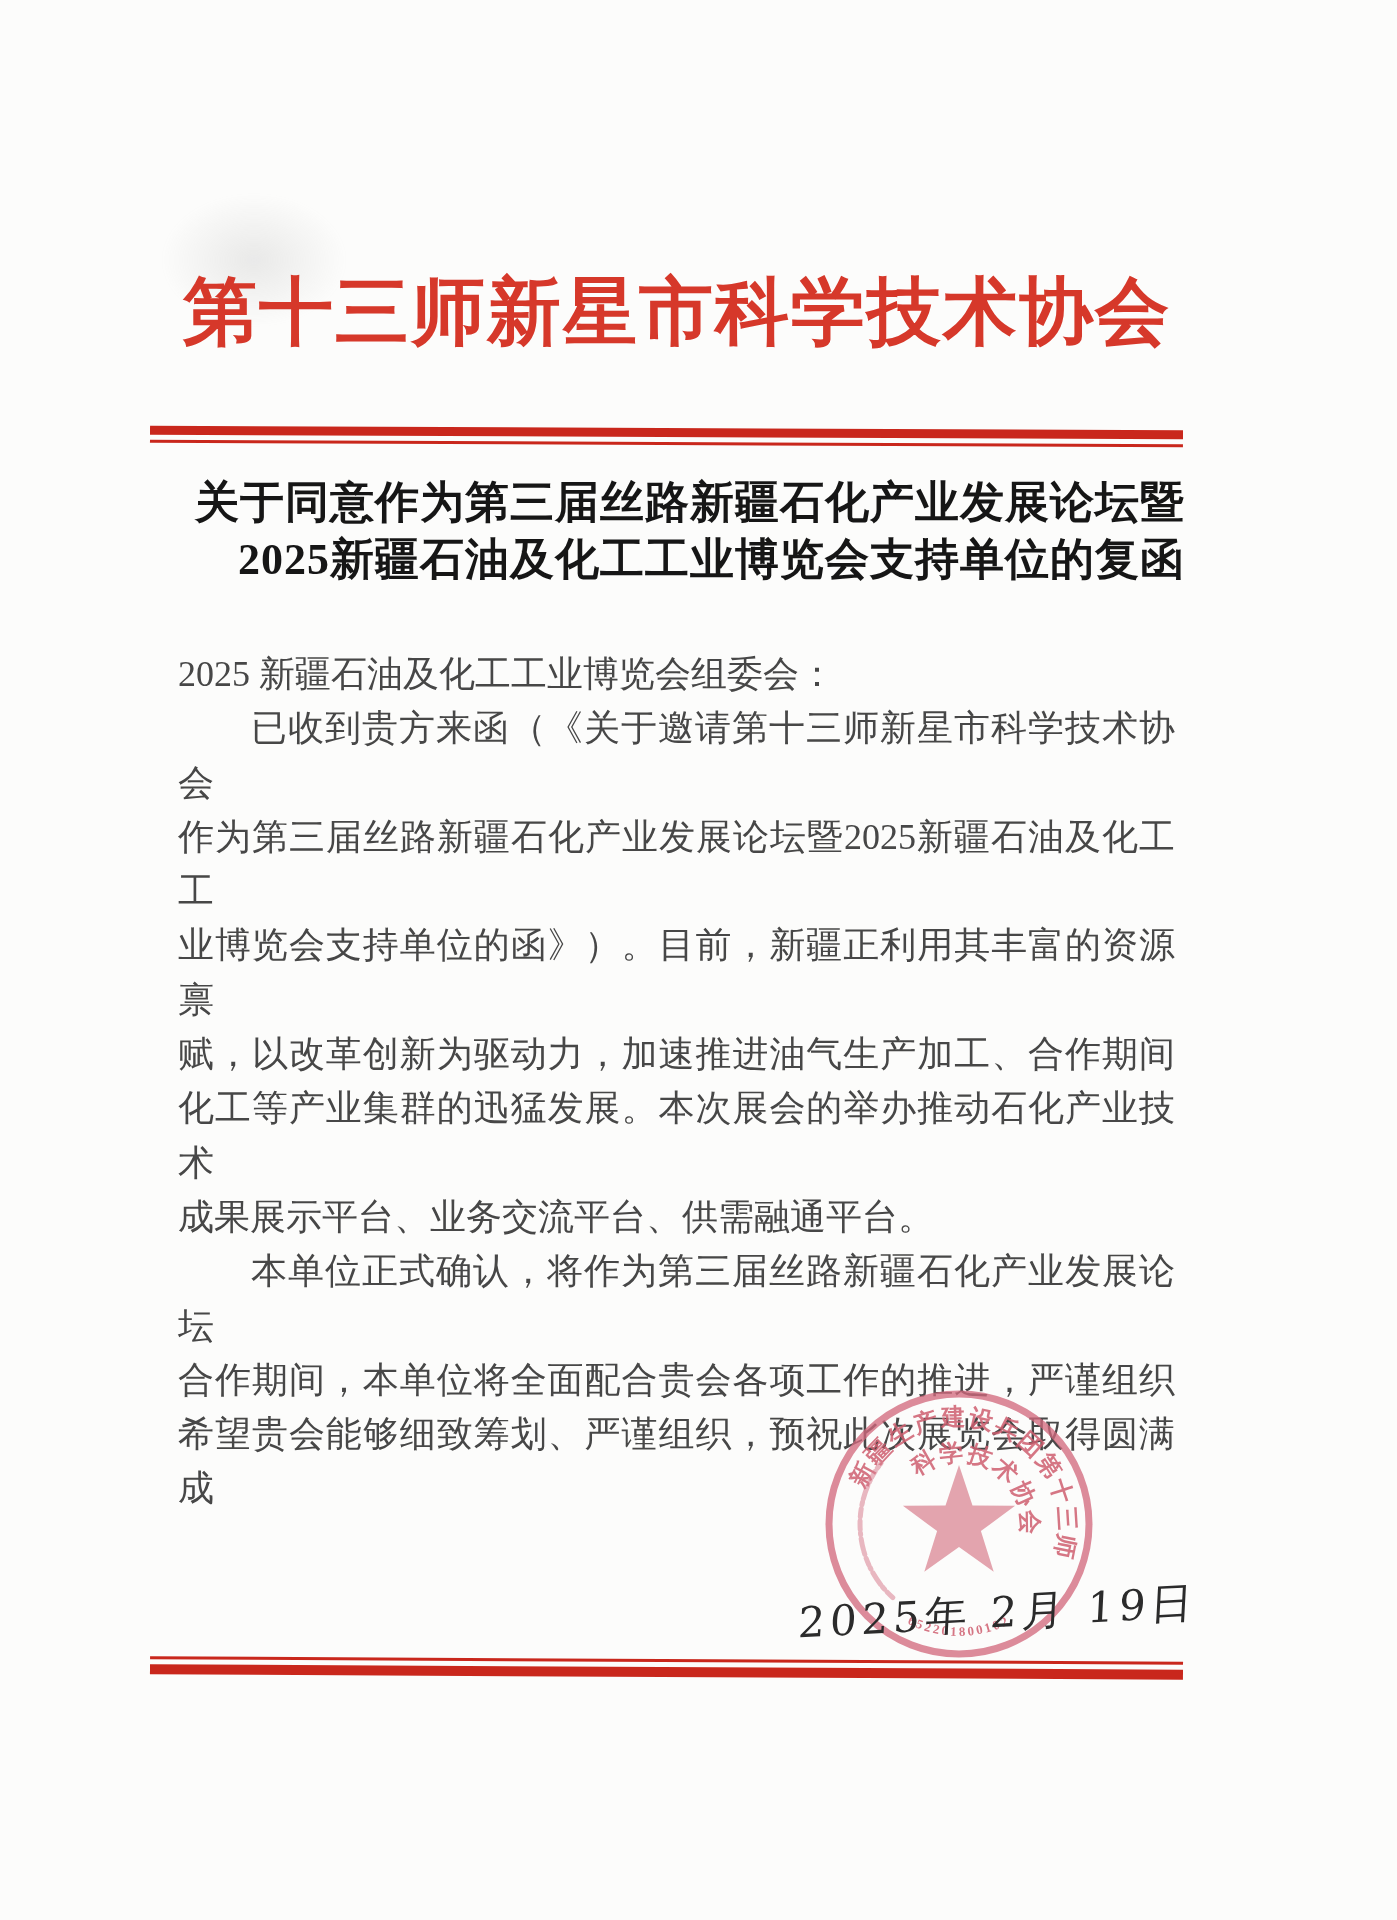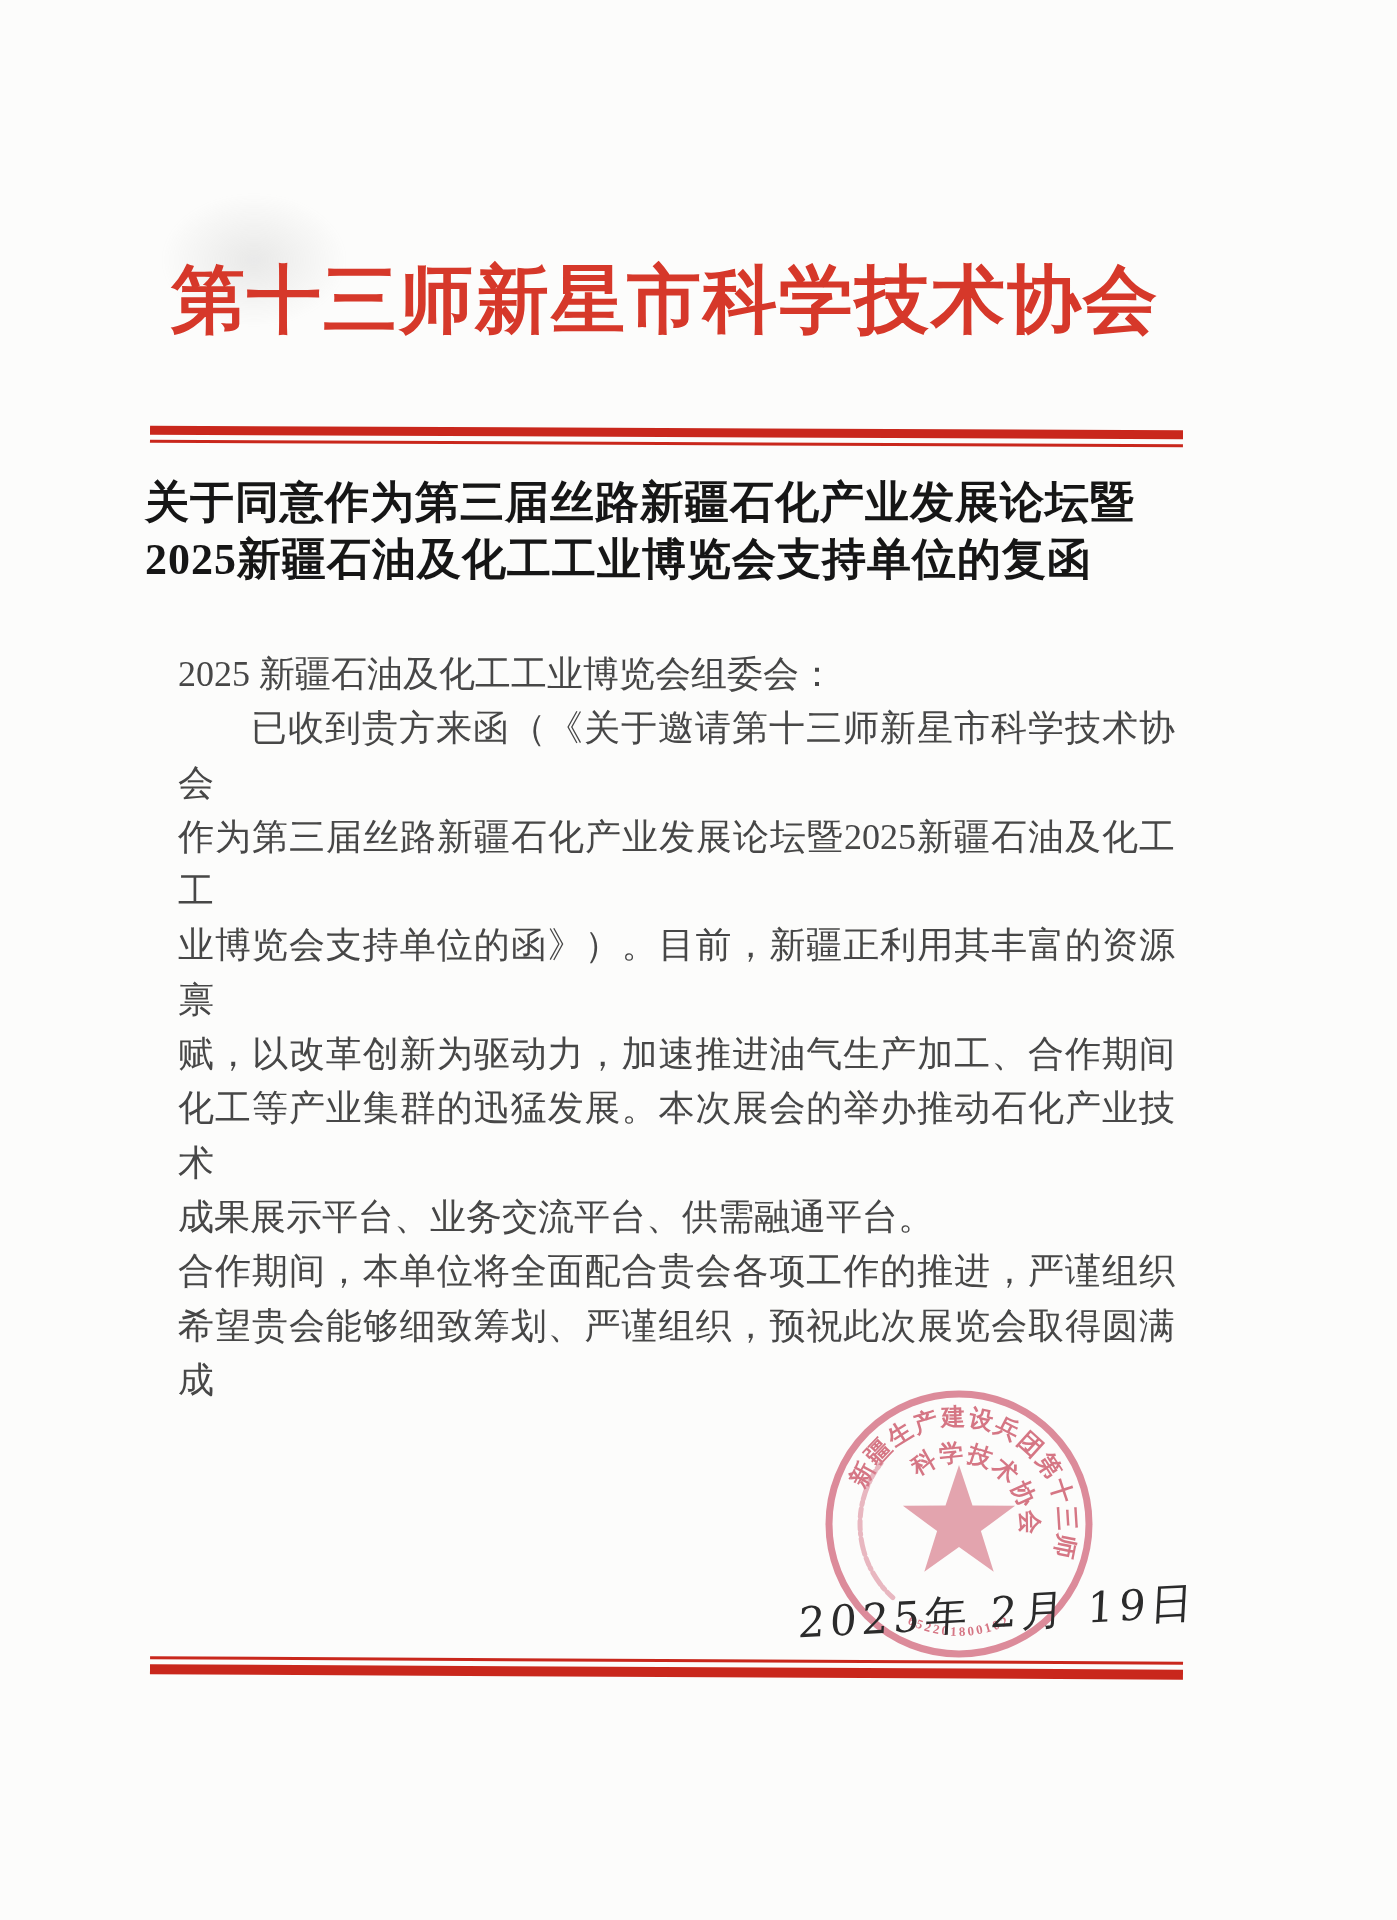--- a/index.html
+++ b/index.html
@@ -11,38 +11,38 @@
     font-family:"Liberation Serif", serif;
   }
   
   .smudge{
     position:absolute;left:126px;top:168px;width:256px;height:184px;
     background:radial-gradient(closest-side, rgba(168,168,168,.22), rgba(168,168,168,0) 72%);
     filter:blur(2px);
   }
   
   .org{
-    position:absolute;left:145px;top:256px;width:1040px;margin:0;
+    position:absolute;left:145px;top:256px;width:1040px;margin:12px;
     text-align:center;white-space:nowrap;
     font-family:"Liberation Serif", serif;
     font-weight:700;font-size:74px;line-height:1.2;
     letter-spacing:2px;color:#d6382a;
   }
   
   .rule{position:absolute;left:150px;width:1033px;}
   .rule-top{top:428px;transform:rotate(.25deg);}
   .rule-top .bar-thick{height:9px;background:#c9271c;}
   .rule-top .bar-thin{height:3px;background:#c9271c;margin-top:5px;}
   .rule-bottom{top:1659px;transform:rotate(.3deg);}
   .rule-bottom .bar-thin{height:3px;background:#c9271c;}
   .rule-bottom .bar-thick{height:10px;background:#c9271c;margin-top:5px;}
   
   .doc-title{
     position:absolute;left:145px;top:474px;width:1040px;
-    text-align:left;color:#161616;
+    text-align:right;color:#161616;
     font-weight:700;font-size:44px;line-height:57px;letter-spacing:1px;
   }
   
   .bodytext{
     position:absolute;left:178px;top:647px;width:997px;
     font-size:36px;line-height:54.3px;color:#474747;
   }
   .ln{text-align:justify;text-align-last:justify;}
   .ln.end{text-align-last:left;}
   .ln.ind{text-indent:73px;}
@@ -81,20 +81,21 @@
   </div>
 
   <div class="bodytext">
     <div class="ln end">2025 新疆石油及化工工业博览会组委会：</div>
     <div class="ln ind">已收到贵方来函（《关于邀请第十三师新星市科学技术协会</div>
     <div class="ln">作为第三届丝路新疆石化产业发展论坛暨2025新疆石油及化工工</div>
     <div class="ln">业博览会支持单位的函》）。目前，新疆正利用其丰富的资源禀</div>
     <div class="ln">赋，以改革创新为驱动力，加速推进油气生产加工、合作期间</div>
     <div class="ln">化工等产业集群的迅猛发展。本次展会的举办推动石化产业技术</div>
     <div class="ln end">成果展示平台、业务交流平台、供需融通平台。</div>
+    <div class="ln ind">本单位正式确认，将作为第三届丝路新疆石化产业发展论坛</div>
     <div class="ln">合作期间，本单位将全面配合贵会各项工作的推进，严谨组织</div>
     <div class="ln">希望贵会能够细致筹划、严谨组织，预祝此次展览会取得圆满成</div>
 
   </div>
 
 
   <svg class="seal" viewBox="0 0 282 282" aria-hidden="true">
     <circle cx="141" cy="141" r="130" fill="none" stroke="#d2687c" stroke-width="7" opacity=".9"></circle>
     <path id="sealArcOuter" d="M 46.1 106.5 A 101 101 0 0 1 235.9 175.5" fill="none"></path>
     <text font-size="24" fill="#cf5f70" letter-spacing="2" text-anchor="middle">

